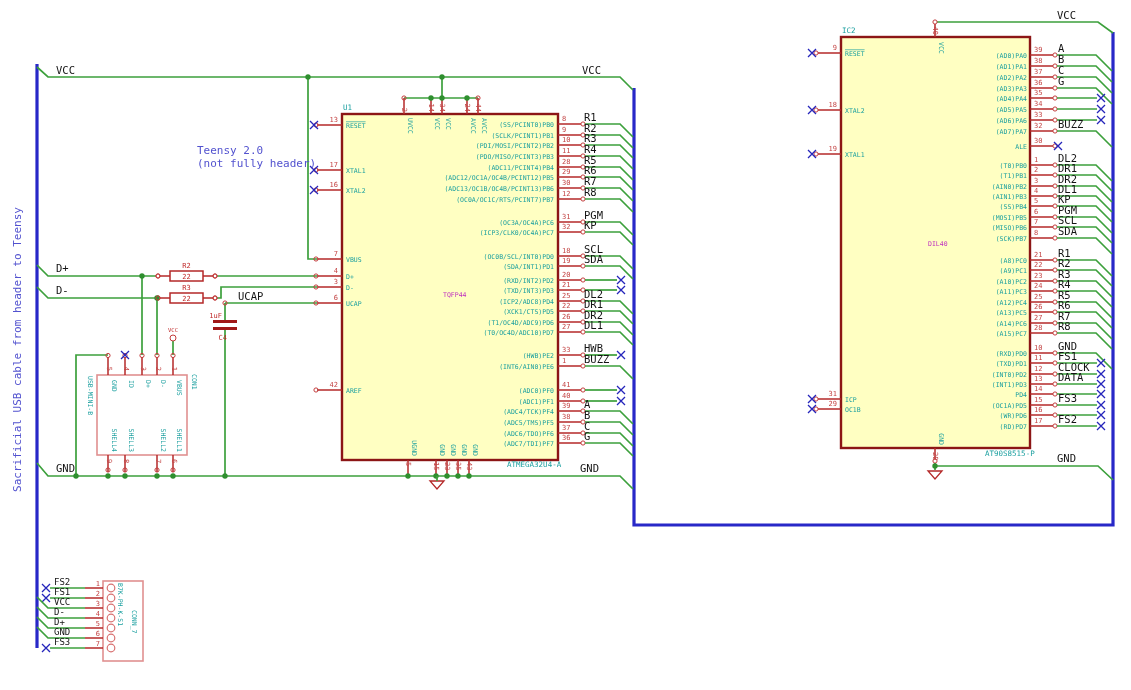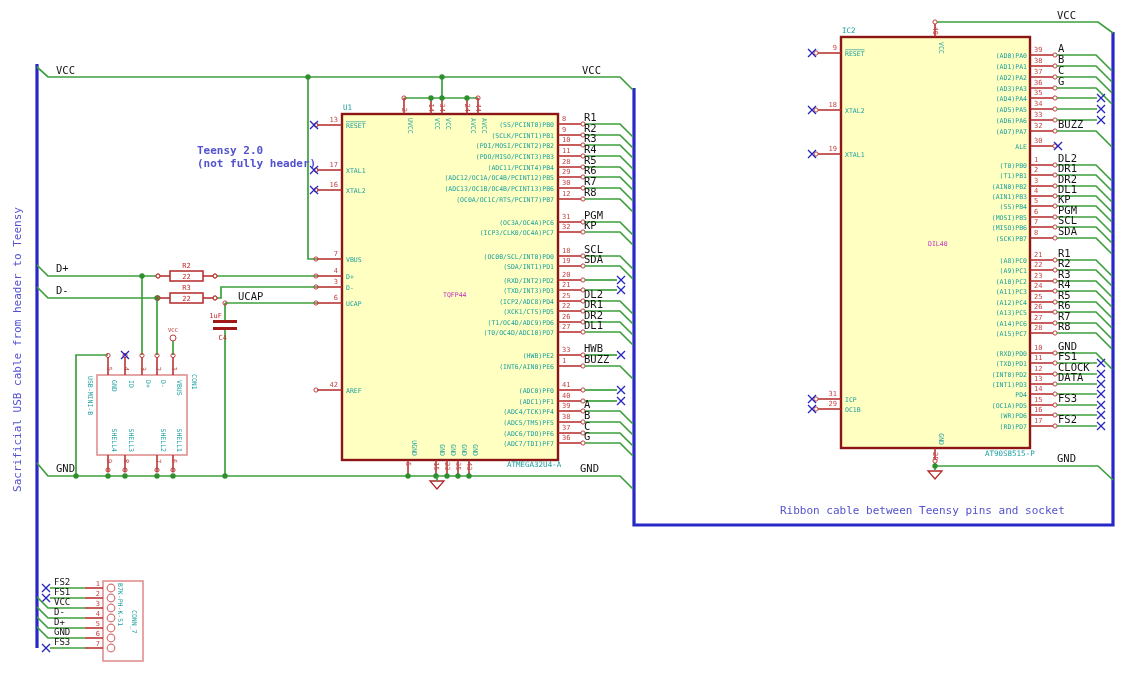--- a/index.html
+++ b/index.html
@@ -656,16 +656,15 @@
       <text x="56" y="74" class="net">VCC</text>
       <text x="582" y="74" class="net">VCC</text>
       <text x="56" y="272" class="net">D+</text>
       <text x="56" y="294" class="net">D-</text>
       <text x="56" y="472" class="net">GND</text>
       <text x="580" y="472" class="net">GND</text>
       <text x="238" y="300" class="net">UCAP</text>
       <text x="1057" y="19" class="net">VCC</text>
       <text x="1057" y="462" class="net">GND</text>
     </svg>
-  <div class="note" style="left:197px;top:144px;font-weight:bold;"><span>Teensy 2.0</span><br><span>(not fully header)</span></div>
-  <div class="note" style="left:780px;top:504px;">Ribbon cable between Teensy pins and socket</div>
+  <div class="note" style="left:197px;top:144px;"><span>Teensy 2.0</span><br><span>(not fully header)</span></div>
   <div class="note vnote">Sacrificial USB cable from header to Teensy</div>
 </div>
 
 </body></html>

